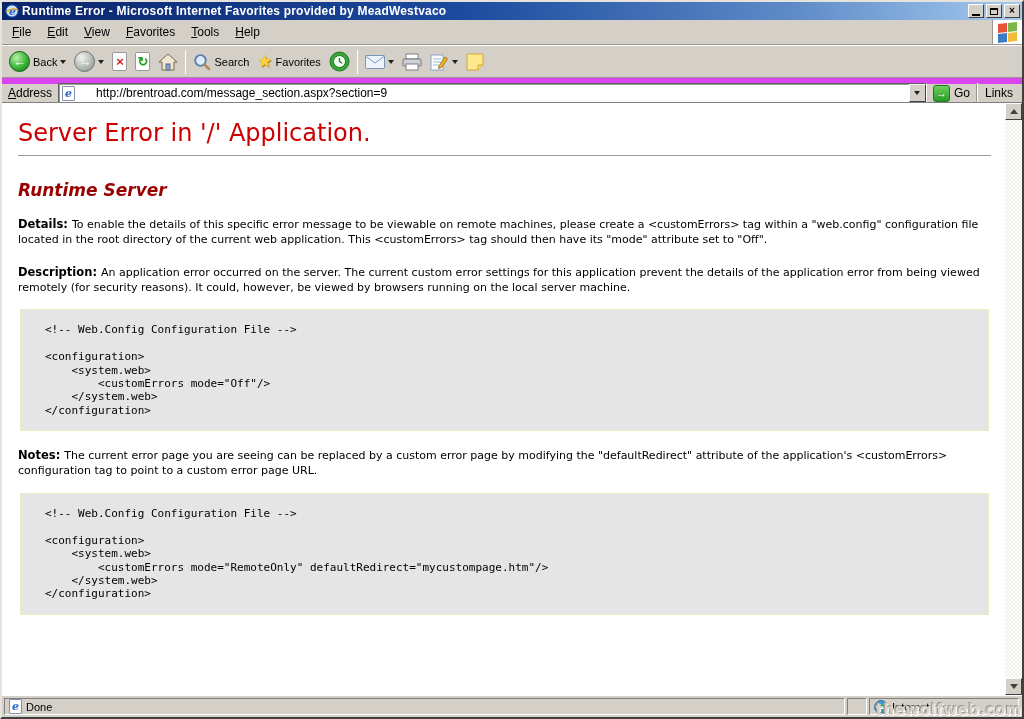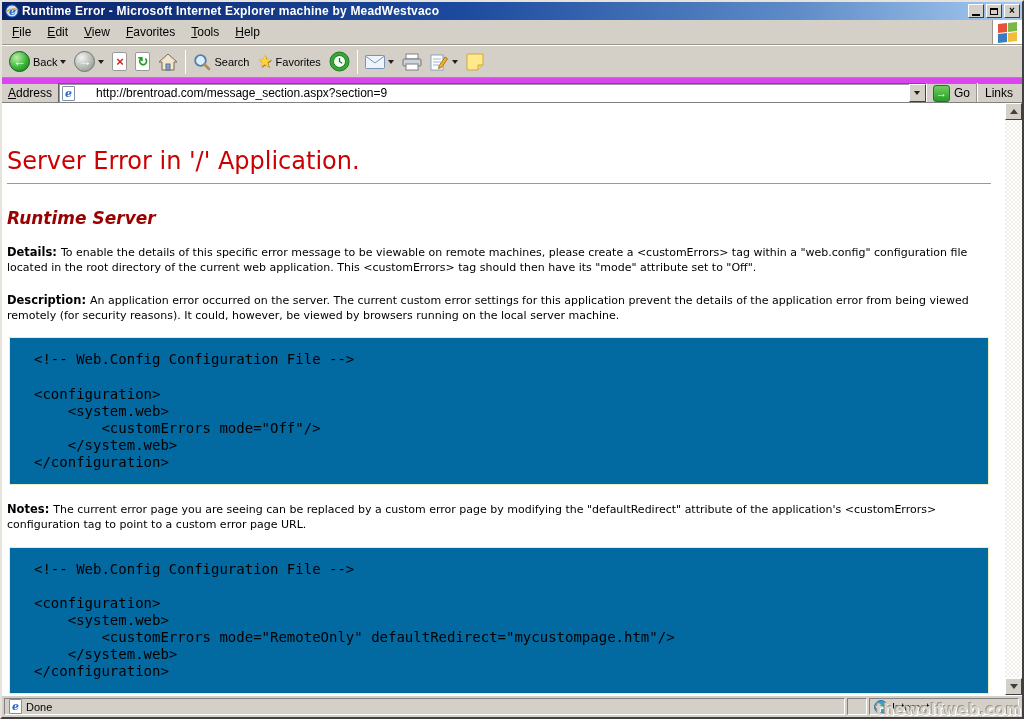--- a/index.html
+++ b/index.html
@@ -80,30 +80,30 @@
   .addr-url { flex:1; padding-left:4px; font-size:12px; white-space:nowrap; overflow:hidden; }
   .addr-drop { width:17px; height:18px; background:#d4d0c8; border:1px solid; border-color:#fff #404040 #404040 #fff;
     display:flex; align-items:center; justify-content:center; }
   .go-btn { display:flex; align-items:center; gap:4px; padding:1px 6px; }
   .go-box { width:17px; height:17px; background:linear-gradient(#6fcf5f,#2a9a2a); border:1px solid #1b7a1b;
     border-radius:3px; color:#fff; font-size:11px; font-weight:bold; display:flex; align-items:center; justify-content:center; }
   .links-area { display:flex; align-items:center; padding:0 6px 0 8px; border-left:1px solid #9a968e;
     box-shadow:1px 0 0 #fff inset; height:20px; }
   
   .content { flex:1; position:relative; background:#fff; border-top:1px solid #808080; display:flex; min-height:0; }
-  .page { flex:1; overflow:hidden; padding:4px 14px 0 5px; font-family:"DejaVu Sans", sans-serif;margin-top:28px; }
+  .page { flex:1; overflow:hidden; padding:4px 14px 0 16px; font-family:"DejaVu Sans", sans-serif; }
   .err-title { font-size:24px; font-weight:normal; color:#cc0000; margin:12px 0 0 0; font-family:"DejaVu Sans", sans-serif; }
   .err-rule { border:none; border-top:1px solid #9a9a9a; margin:8px 0 0 0; }
   .err-subtitle { font-size:17px; font-weight:bold; font-style:italic; color:#990000; margin:24px 0 0 0; }
   .para { font-size:11px; line-height:1.35; margin:17px 0 0 0; color:#000; }
   .para b { margin-right:4px; font-size:11.5px; }
   .codebox {
-    background:#0369a1; border:1px solid #ececc0; margin:14px 2px 0 2px;
+    background:#e5e5e5; border:1px solid #ececc0; margin:14px 2px 0 2px;
     padding:13px 8px 13px 24px; font-family:"DejaVu Sans Mono", monospace;
-    font-size:14px; line-height:1.22; white-space:pre; color:#000;
+    font-size:11px; line-height:1.22; white-space:pre; color:#000;
   }
   
   .scrollbar { width:17px; flex:0 0 17px; display:flex; flex-direction:column;
     background:#f0eee6;
     background-image:linear-gradient(45deg,#fff 25%,transparent 25%,transparent 75%,#fff 75%),
                      linear-gradient(45deg,#fff 25%,transparent 25%,transparent 75%,#fff 75%);
     background-size:4px 4px; background-position:0 0,2px 2px; }
   .sb-btn { height:17px; flex:0 0 17px; background:#d4d0c8; border:1px solid; border-color:#fff #404040 #404040 #fff;
     display:flex; align-items:center; justify-content:center; }
   .sb-track { flex:1; }
@@ -130,21 +130,21 @@
 <div class="window">
 
   <div class="titlebar">
     <span class="app-icon">
       <svg width="14" height="14" viewBox="0 0 14 14">
           <circle cx="7" cy="7" r="6" fill="#cfe4f7" stroke="#2866c8"></circle>
           <text x="4" y="11" font-size="11" font-style="italic" font-weight="bold" fill="#2866c8" font-family="DejaVu Serif, serif">e</text>
           <path d="M1 8 Q7 3 13 6" stroke="#e8a020" fill="none" stroke-width="1.4"></path>
         </svg>
     </span>
-    <span class="title-text">Runtime Error - Microsoft Internet Explorer machine by MeadWestvaco</span>
+    <span class="title-text">Runtime Error - Microsoft Internet Favorites provided by MeadWestvaco</span>
     <span class="tb-btn">
         <span class="min-glyph"></span>
       </span>
     <span class="tb-btn">
         <span class="restore-glyph"></span>
       </span>
     <span class="tb-btn">
         <span>×</span>
       </span>
   </div>

